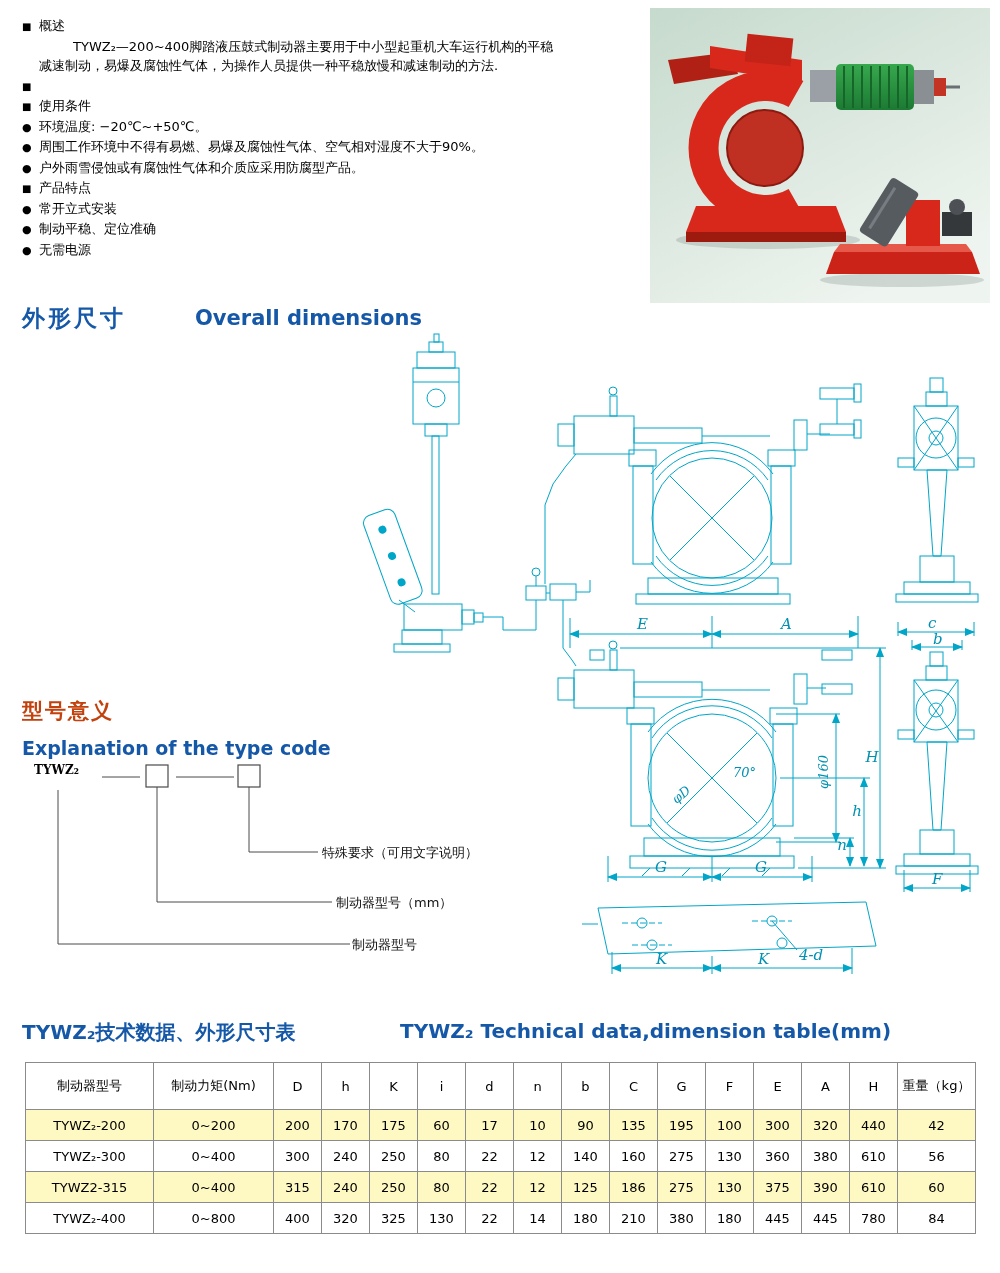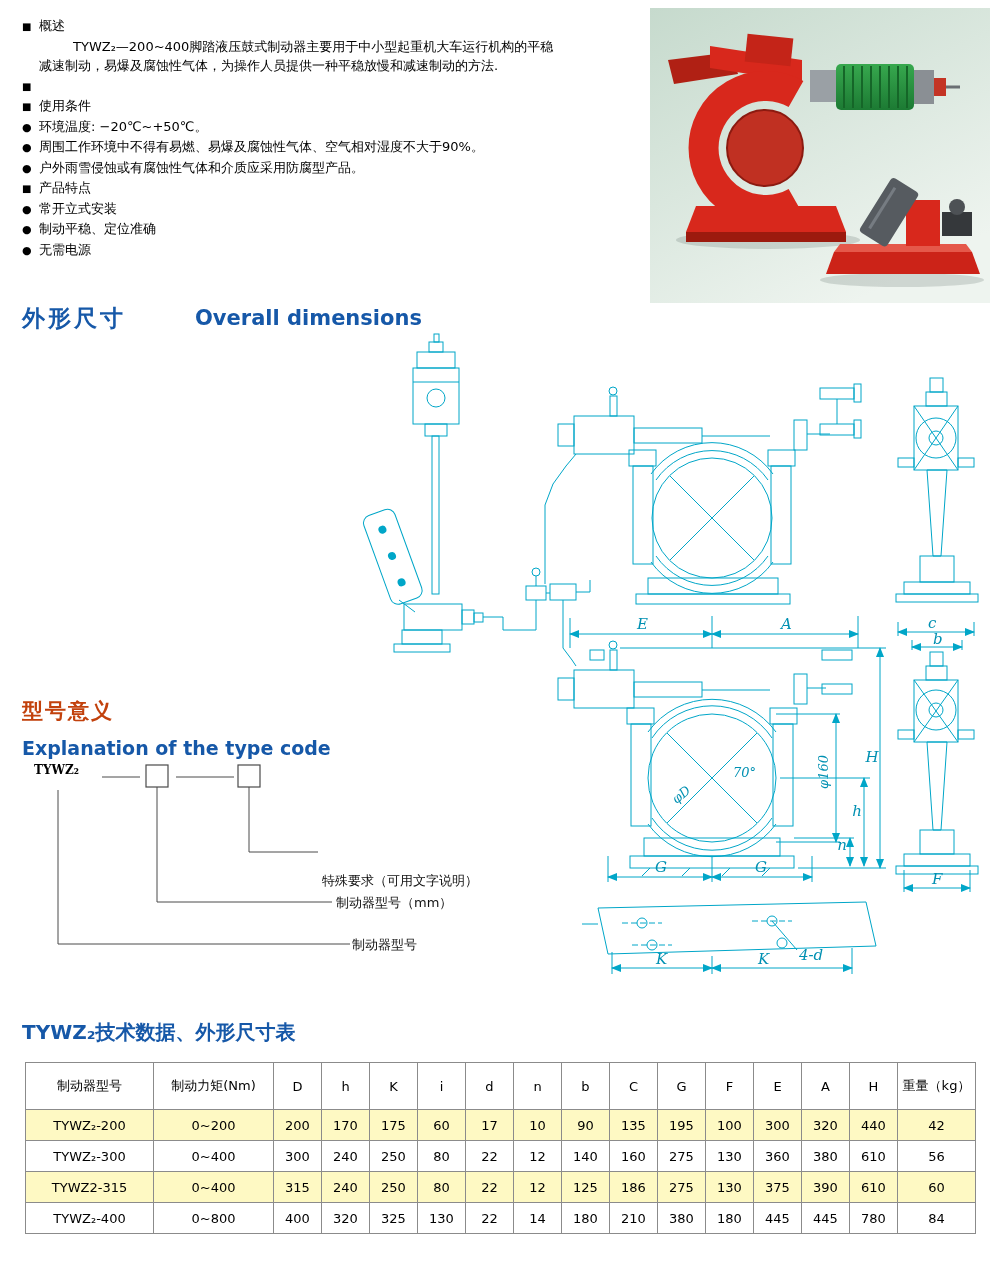--- a/index.html
+++ b/index.html
@@ -20,21 +20,21 @@
   
   .sec-dim-cn  { position:absolute; left:22px;  top:303px; font-size:23px; font-weight:bold; color:#1658a8; letter-spacing:3px; }
   .sec-dim-en  { position:absolute; left:195px; top:306px; font-size:21px; font-weight:bold; color:#1658a8; }
   .sec-type-cn { position:absolute; left:22px;  top:697px; font-size:21px; font-weight:bold; color:#c2410c; letter-spacing:2px; }
   .sec-type-en { position:absolute; left:22px;  top:723px; font-size:19px; font-weight:bold; color:#1658a8;margin-top:14px; }
 
   
   .tc-prefix { position:absolute; left:34px; top:763px; font-size:12px; font-weight:bold;
                font-family:"DejaVu Serif", serif; }
   .tc-label { position:absolute; font-size:13px; color:#111; white-space:nowrap; }
-  #tc-l1 { left:322px; top:844px;margin-top:28px; }
+  #tc-l1 { left:322px; top:844px; }
   #tc-l2 { left:336px; top:894px; }
   #tc-l3 { left:352px; top:936px; }
 
   
   .tbl-title-cn { position:absolute; left:22px;  top:1019px; font-size:20px; font-weight:bold; color:#1658a8; }
   .tbl-title-en { position:absolute; left:400px; top:1019px; font-size:20px; font-weight:bold; color:#1658a8; }
 
   
   .spec-table { position:absolute; left:25px; top:1062px; width:950px; border-collapse:collapse;
                 table-layout:fixed; font-size:13px; }
@@ -385,20 +385,21 @@
       <rect class="tcbox" x="146" y="765" width="22" height="22"></rect>
       <line class="tc" x1="176" y1="777" x2="234" y2="777"></line>
       <rect class="tcbox" x="238" y="765" width="22" height="22"></rect>
       <polyline class="tc" points="58,790 58,944 350,944"></polyline>
       <polyline class="tc" points="157,787 157,902 332,902"></polyline>
       <polyline class="tc" points="249,787 249,852 318,852"></polyline>
     </g>
   </svg>
 
   <div class="tbl-title-cn">TYWZ₂技术数据、外形尺寸表</div>
+  <div class="tbl-title-en">TYWZ₂ Technical data,dimension table(mm)</div>
 
   <table class="spec-table">
     <colgroup>
       <col style="width:128px">
         <col style="width:120px">
       <col style="width:48px">
         <col style="width:48px">
         <col style="width:48px">
         <col style="width:48px">
       <col style="width:48px">

